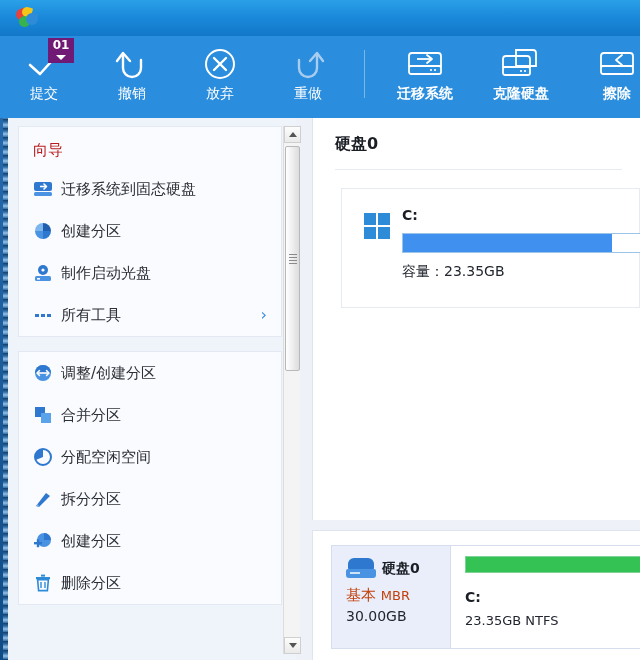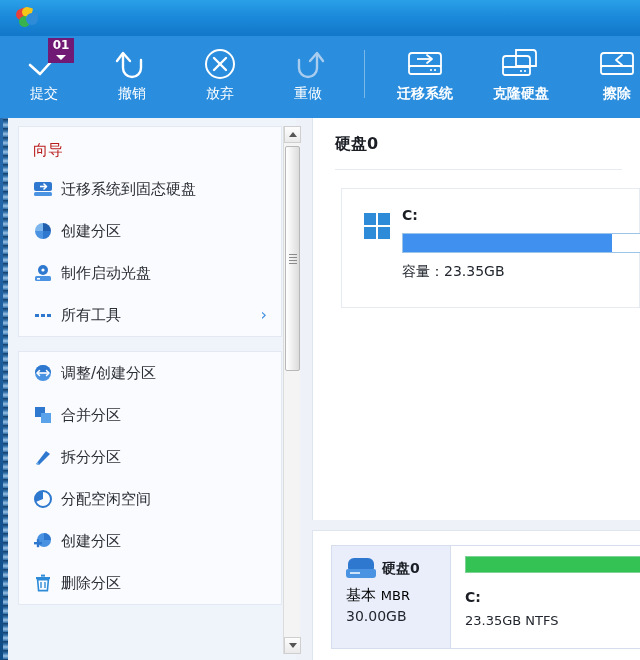--- a/index.html
+++ b/index.html
@@ -183,21 +183,21 @@
     background: #2e78cf; border-radius: 6px 6px 2px 2px;
   }
   .disk-glyph .bot {
     position: absolute; left: 0; top: 11px; width: 30px; height: 9px;
     background: #4a93e3; border-radius: 2px 2px 3px 3px;
   }
   .disk-glyph .led {
     position: absolute; left: 4px; top: 14px; width: 10px; height: 2px; background: #cfe3f8;
   }
   .disk-name { font-size: 14px; font-weight: bold; color: #1b1e24; }
-  .disk-type { font-size: 15px; color: #000000; margin-top: 6px; }
+  .disk-type { font-size: 15px; color: #c2410c; margin-top: 6px; }
   .disk-type .small { font-size: 13px; }
   .disk-size { font-size: 14px; color: #22262e; margin-top: 3px; }
   .part-box {
     flex: 1 1 auto; background: #ffffff; border-left: 1px solid #d6deee;
     padding: 10px 0 0 14px;
   }
   .part-bar {
     height: 17px; width: 240px; background: #33c253;
     border: 1px solid #7fd295;
   }
@@ -385,35 +385,35 @@
               <rect x="2" y="2" width="10" height="10" fill="#2e78cf"></rect>
               <rect x="8" y="8" width="10" height="10" fill="#5aa2ea"></rect>
             </svg>
         </span>
         <span class="sb-label">合并分区</span>
       </div>
 
       <div class="sb-item">
         <span class="sb-icon">
           <svg width="20" height="20" viewBox="0 0 20 20">
+              <circle cx="10" cy="10" r="8" fill="none" stroke="#2e78cf" stroke-width="2"></circle>
+              <path d="M10 10 L10 2 A8 8 0 0 0 2.6 13 Z" fill="#2e78cf"></path>
+            </svg>
+        </span>
+        <span class="sb-label">分配空闲空间</span>
+      </div>
+
+      <div class="sb-item">
+        <span class="sb-icon">
+          <svg width="20" height="20" viewBox="0 0 20 20">
               <path d="M3 17 L13 4 L17 7 L6 18 Z" fill="#2e78cf"></path>
               <path d="M3 17 L6 18 L5 15 Z" fill="#7db6ec"></path>
             </svg>
         </span>
         <span class="sb-label">拆分分区</span>
-      </div>
-
-      <div class="sb-item">
-        <span class="sb-icon">
-          <svg width="20" height="20" viewBox="0 0 20 20">
-              <circle cx="10" cy="10" r="8" fill="none" stroke="#2e78cf" stroke-width="2"></circle>
-              <path d="M10 10 L10 2 A8 8 0 0 0 2.6 13 Z" fill="#2e78cf"></path>
-            </svg>
-        </span>
-        <span class="sb-label">分配空闲空间</span>
       </div>
 
 
       <div class="sb-item">
         <span class="sb-icon">
           <svg width="20" height="20" viewBox="0 0 20 20">
               <circle cx="11" cy="9" r="7" fill="#4a93e3"></circle>
               <path d="M11 2 A7 7 0 0 1 18 9 L11 9 Z" fill="#2e78cf"></path>
               <rect x="1" y="11" width="8" height="2.4" fill="#2e78cf"></rect>
               <rect x="3.8" y="8.2" width="2.4" height="8" fill="#2e78cf"></rect>

